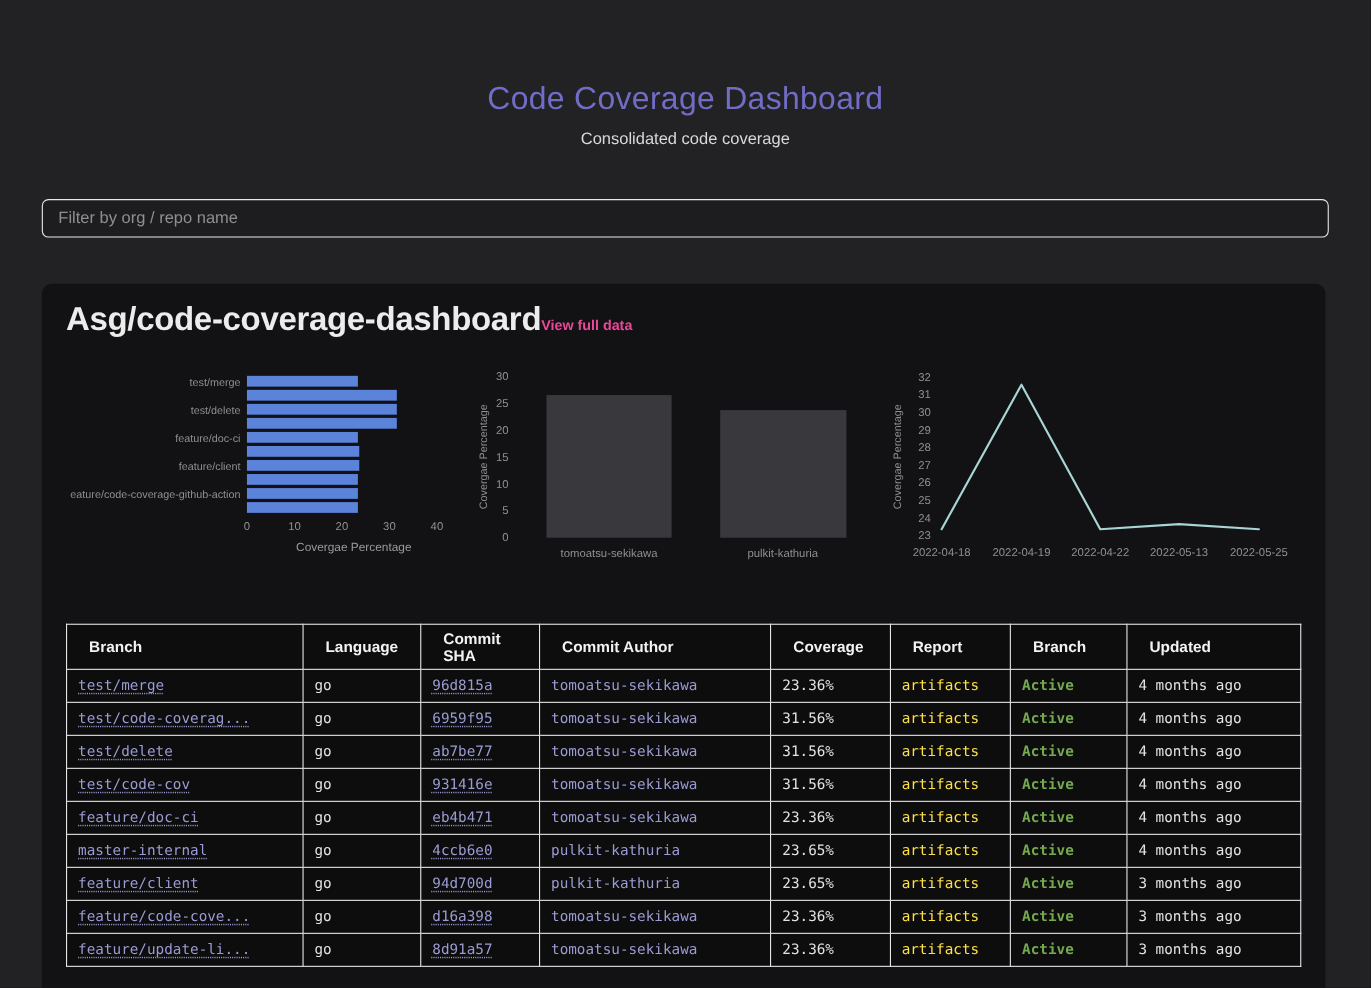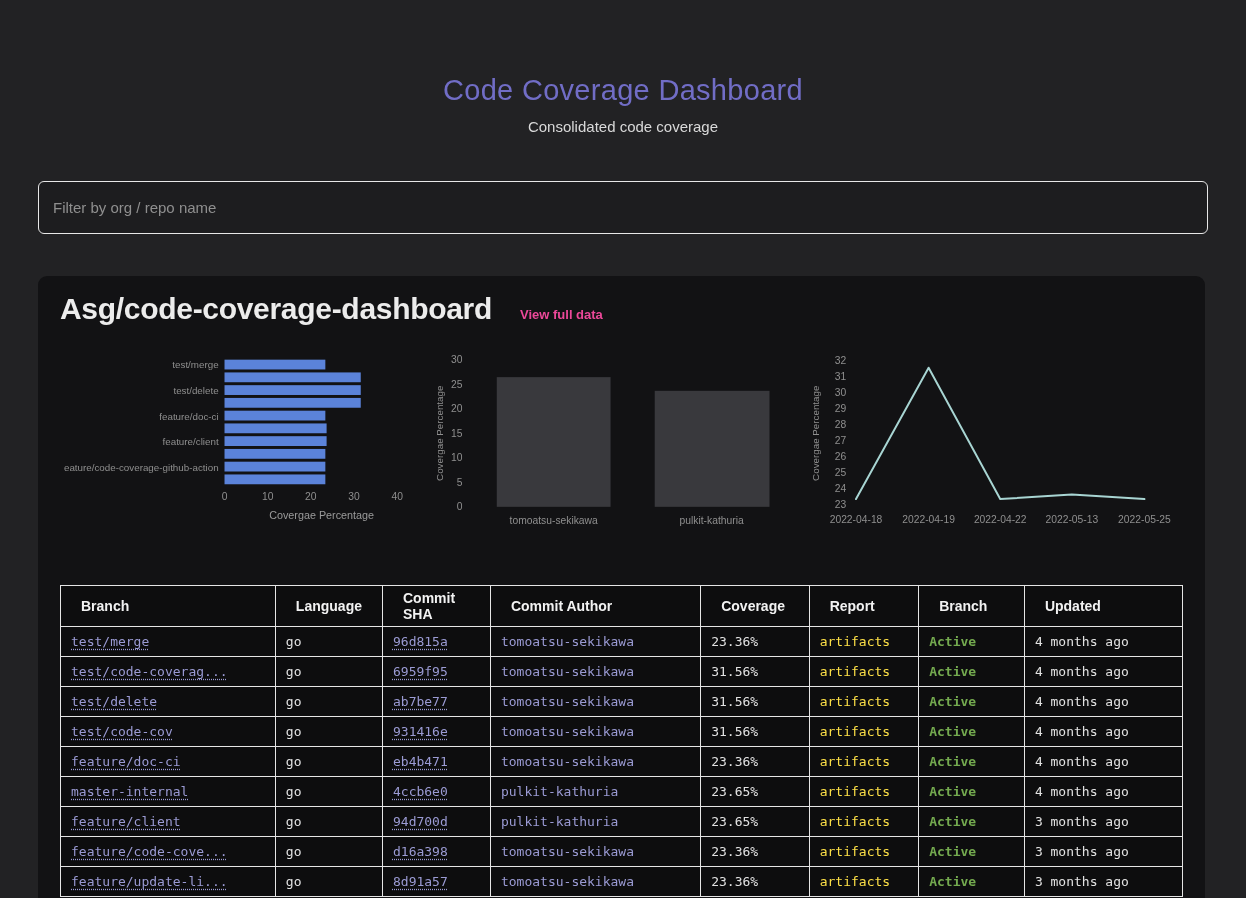--- a/index.html
+++ b/index.html
@@ -4,28 +4,28 @@
 <style>
   * { margin:0; padding:0; box-sizing:border-box; }
   html,body { width:1246px; height:898px; }
   body { background:#222224; font-family:"Liberation Sans", sans-serif; overflow:hidden; }
 
   .page-header { text-align:center; padding-top:30px;margin-top:44px; }
   .page-title { color:#716dc6; font-size:29px; font-weight:400; letter-spacing:.3px; }
   .page-subtitle { color:#d9d9d9; font-size:15px; margin-top:11px; }
 
   .filter-wrap { margin:46px 38px 0; }
-  .filter-input { width:100%; height:53px; background:#1d1d1f; border:1px solid #e8e8e8;
+  .filter-input { width:100%; height:35px; background:#1d1d1f; border:1px solid #e8e8e8;
     border-radius:6px; color:#d0d0d0; font-size:15px; padding:0 14px;
     font-family:"Liberation Sans",sans-serif; outline:none; }
   .filter-input::placeholder { color:#8f8f8f; }
 
   .repo-card { margin:42px 38px 0; width:1167px; height:658px; background:#121214;
     border-radius:9px; padding:16px 22px 0; }
-  .card-head { display:flex; align-items:baseline; gap:28px; height:46px; }
+  .card-head { display:flex; align-items:baseline; gap:0; height:46px; }
   .card-title { color:#ececec; font-size:30px; font-weight:bold; letter-spacing:-.3px; }
   .view-link { color:#ec4899; font-size:13px; font-weight:bold; text-decoration:none; }
 
   .charts-row { display:flex; margin-left:-16px; margin-top:13px; height:190px; }
   svg text { font-family:"Liberation Sans",sans-serif; }
 
   .coverage-table { border-collapse:collapse; margin-top:44px; table-layout:fixed;
     background:#0d0d0e; }
   .coverage-table th { font-family:"Liberation Sans",sans-serif; font-size:14px;
     font-weight:bold; color:#f2f2f2; text-align:left; padding:4px 20px;

